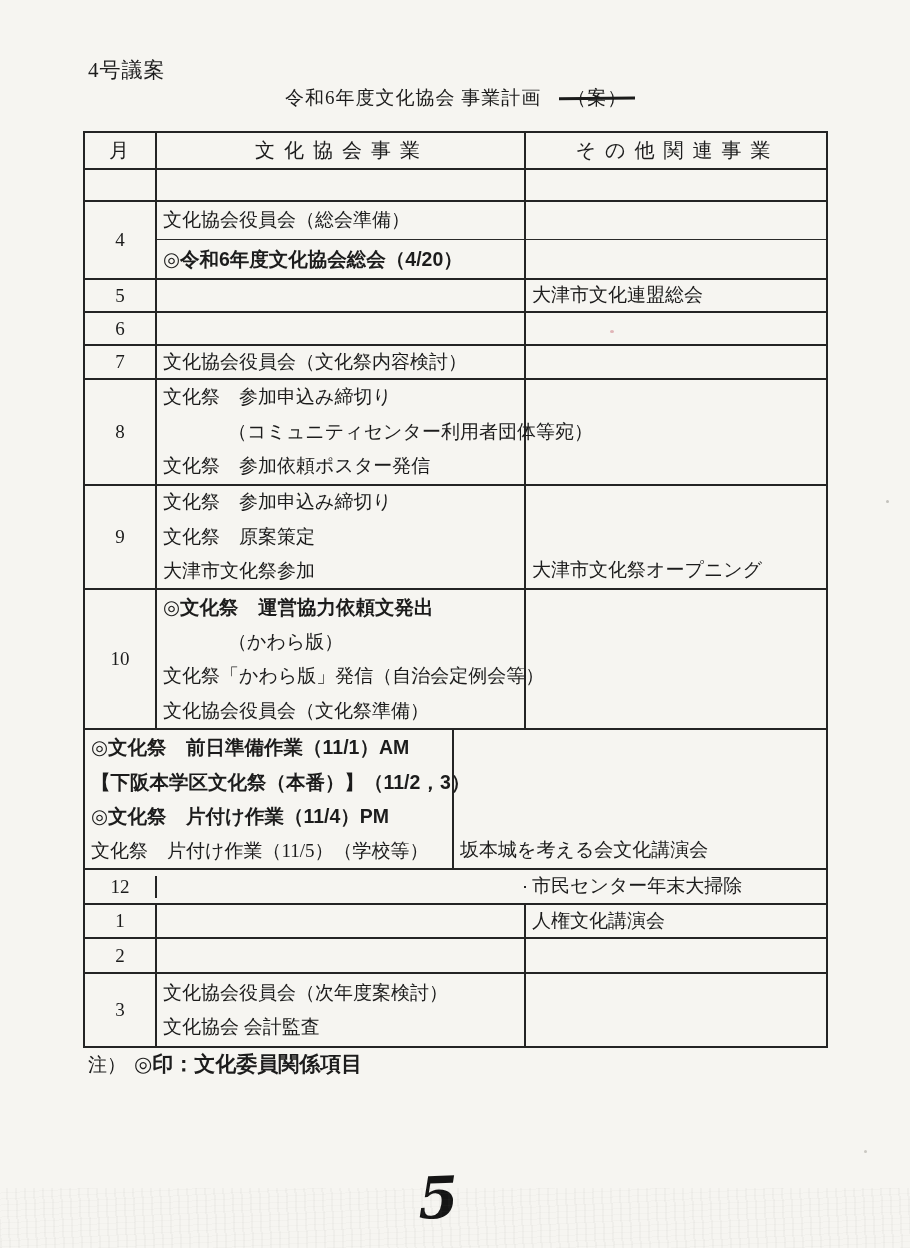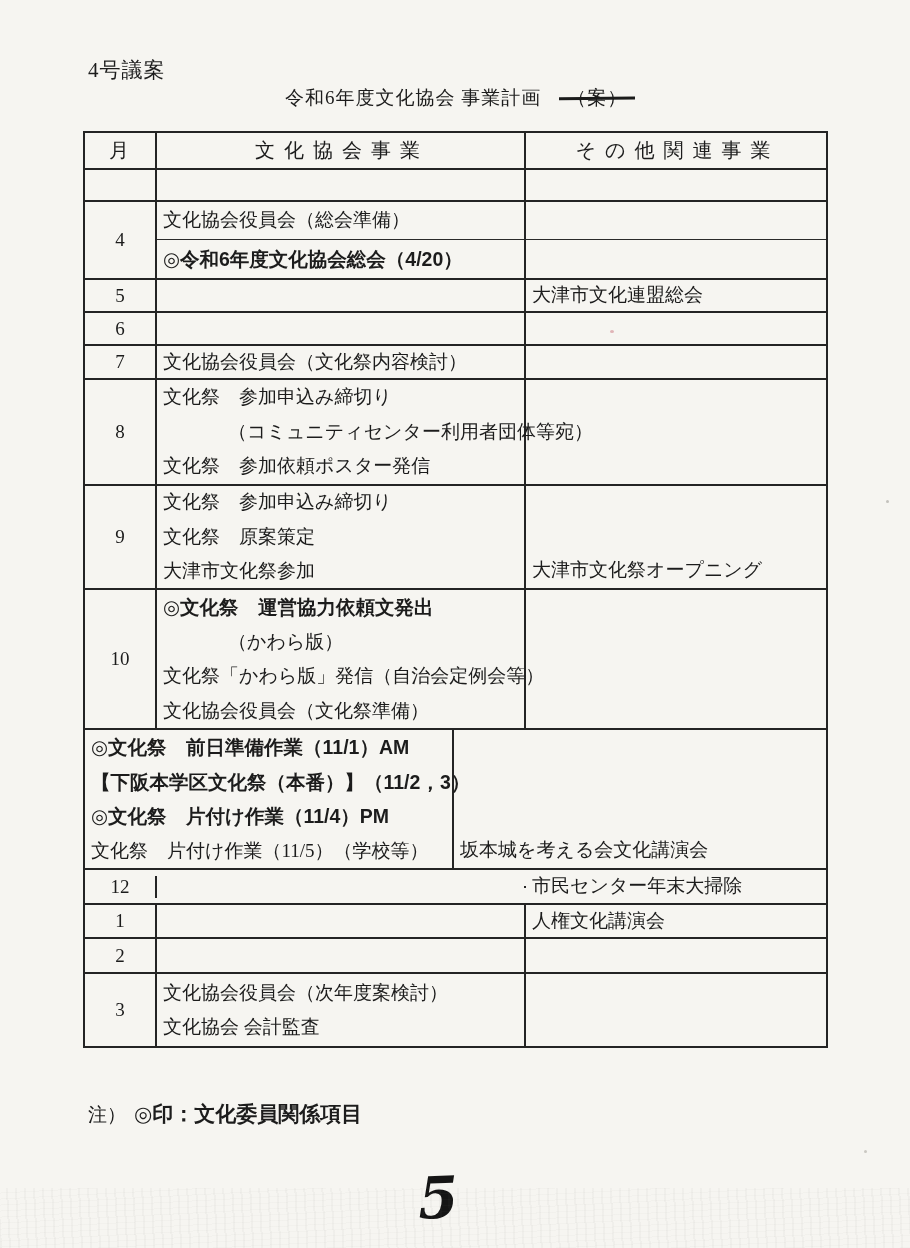--- a/index.html
+++ b/index.html
@@ -70,21 +70,21 @@
   .header-row .cell {
     display:flex; align-items:center; justify-content:center;
     font-size:20px; letter-spacing:2px; white-space:nowrap;
   }
   .subrows { flex:1 1 auto; display:flex; flex-direction:column; }
   .subrow { display:flex; flex:1 1 auto; }
   .subrow:first-child { border-bottom:1.5px solid #2a2a2a; }
   .subrow .col-main { border-right:2px solid #242424; }
 
   .note-line {
-    position:absolute; left:88px; top:1100px; font-size:19px; white-space:nowrap;
+    position:absolute; left:88px; top:1050px; font-size:19px; white-space:nowrap;
   }
   .note-line .note-bold {
     font-family:"Liberation Sans","DejaVu Sans",sans-serif;
     font-weight:bold; font-size:21px; margin-left:8px;
   }
   .page-number {
     position:absolute; left:418px; top:1164px;
     font-family:"DejaVu Serif","Liberation Serif",serif;
     font-style:italic; font-weight:bold; font-size:58px;
     transform:rotate(-2deg); color:#151515;

